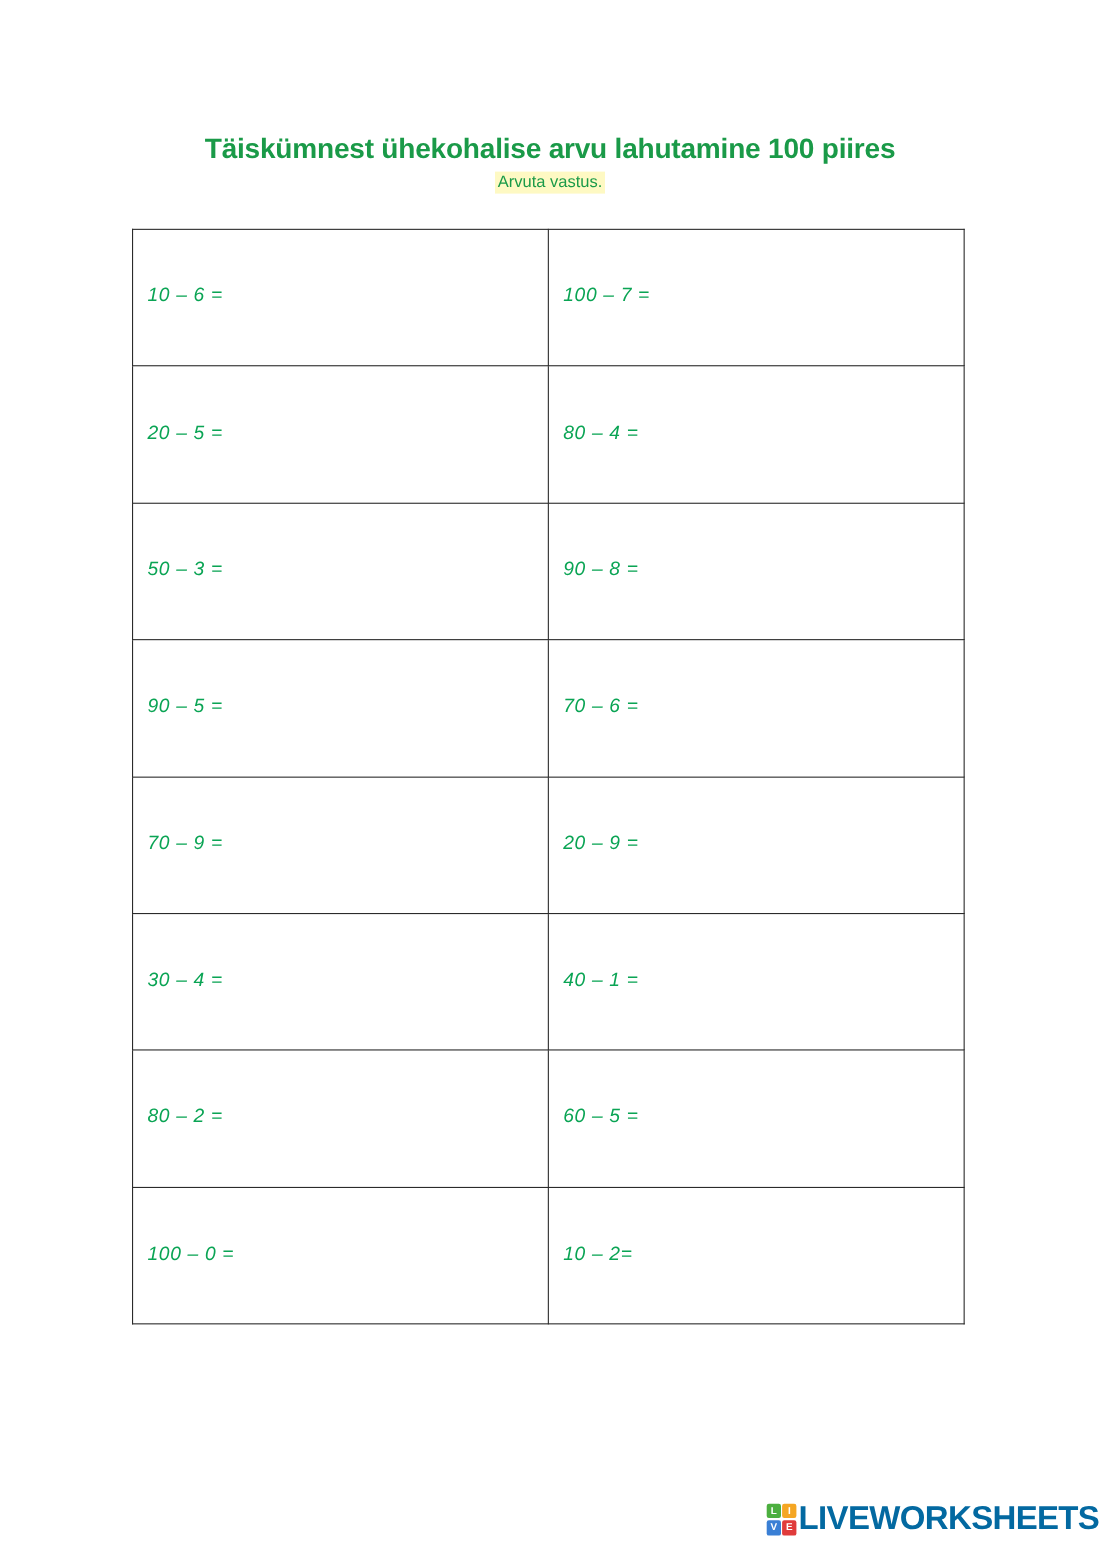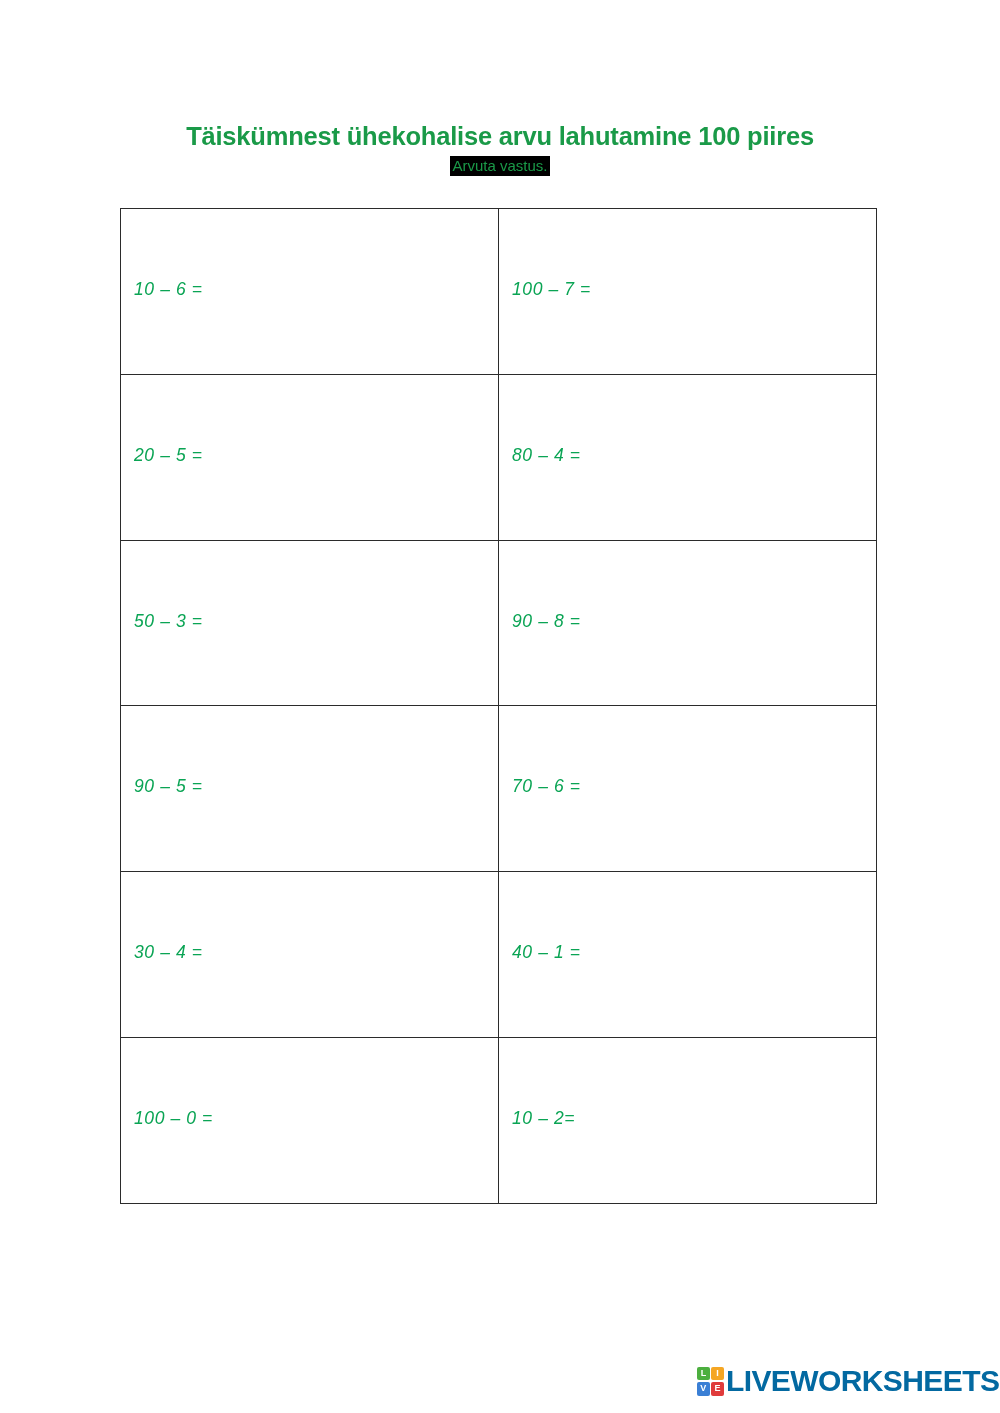--- a/index.html
+++ b/index.html
@@ -39,21 +39,21 @@
     white-space: nowrap;
   }
   .subtitle-wrap {
     margin-top: 6px;
     line-height: 1;
   }
   .worksheet-subtitle {
     display: inline;
     font-size: 15px;
     color: #1a9a48;
-    background: #000000;
+    background: #fef9c3;
     padding: 1px 2px 2px 2px;
     line-height: 1.25;
   }
 
   
   .exercise-table {
     position: absolute;
     left: 120px;
     top: 208px;
     width: 757px;
@@ -150,22 +150,30 @@
       </div>
       <div class="table-row">
         <div class="cell"><span class="cell-expression">50 – 3 =</span></div>
         <div class="cell"><span class="cell-expression">90 – 8 =</span></div>
       </div>
       <div class="table-row">
         <div class="cell"><span class="cell-expression">90 – 5 =</span></div>
         <div class="cell"><span class="cell-expression">70 – 6 =</span></div>
       </div>
       <div class="table-row">
+        <div class="cell"><span class="cell-expression">70 – 9 =</span></div>
+        <div class="cell"><span class="cell-expression">20 – 9 =</span></div>
+      </div>
+      <div class="table-row">
         <div class="cell"><span class="cell-expression">30 – 4 =</span></div>
         <div class="cell"><span class="cell-expression">40 – 1 =</span></div>
+      </div>
+      <div class="table-row">
+        <div class="cell"><span class="cell-expression">80 – 2 =</span></div>
+        <div class="cell"><span class="cell-expression">60 – 5 =</span></div>
       </div>
       <div class="table-row">
         <div class="cell"><span class="cell-expression">100 – 0 =</span></div>
         <div class="cell"><span class="cell-expression">10 – 2=</span></div>
       </div>
     </div>
 
   <div class="brand">
     <div class="brand-logo" id="brand-logo">
         <div class="brand-tile tile-l">L</div>

